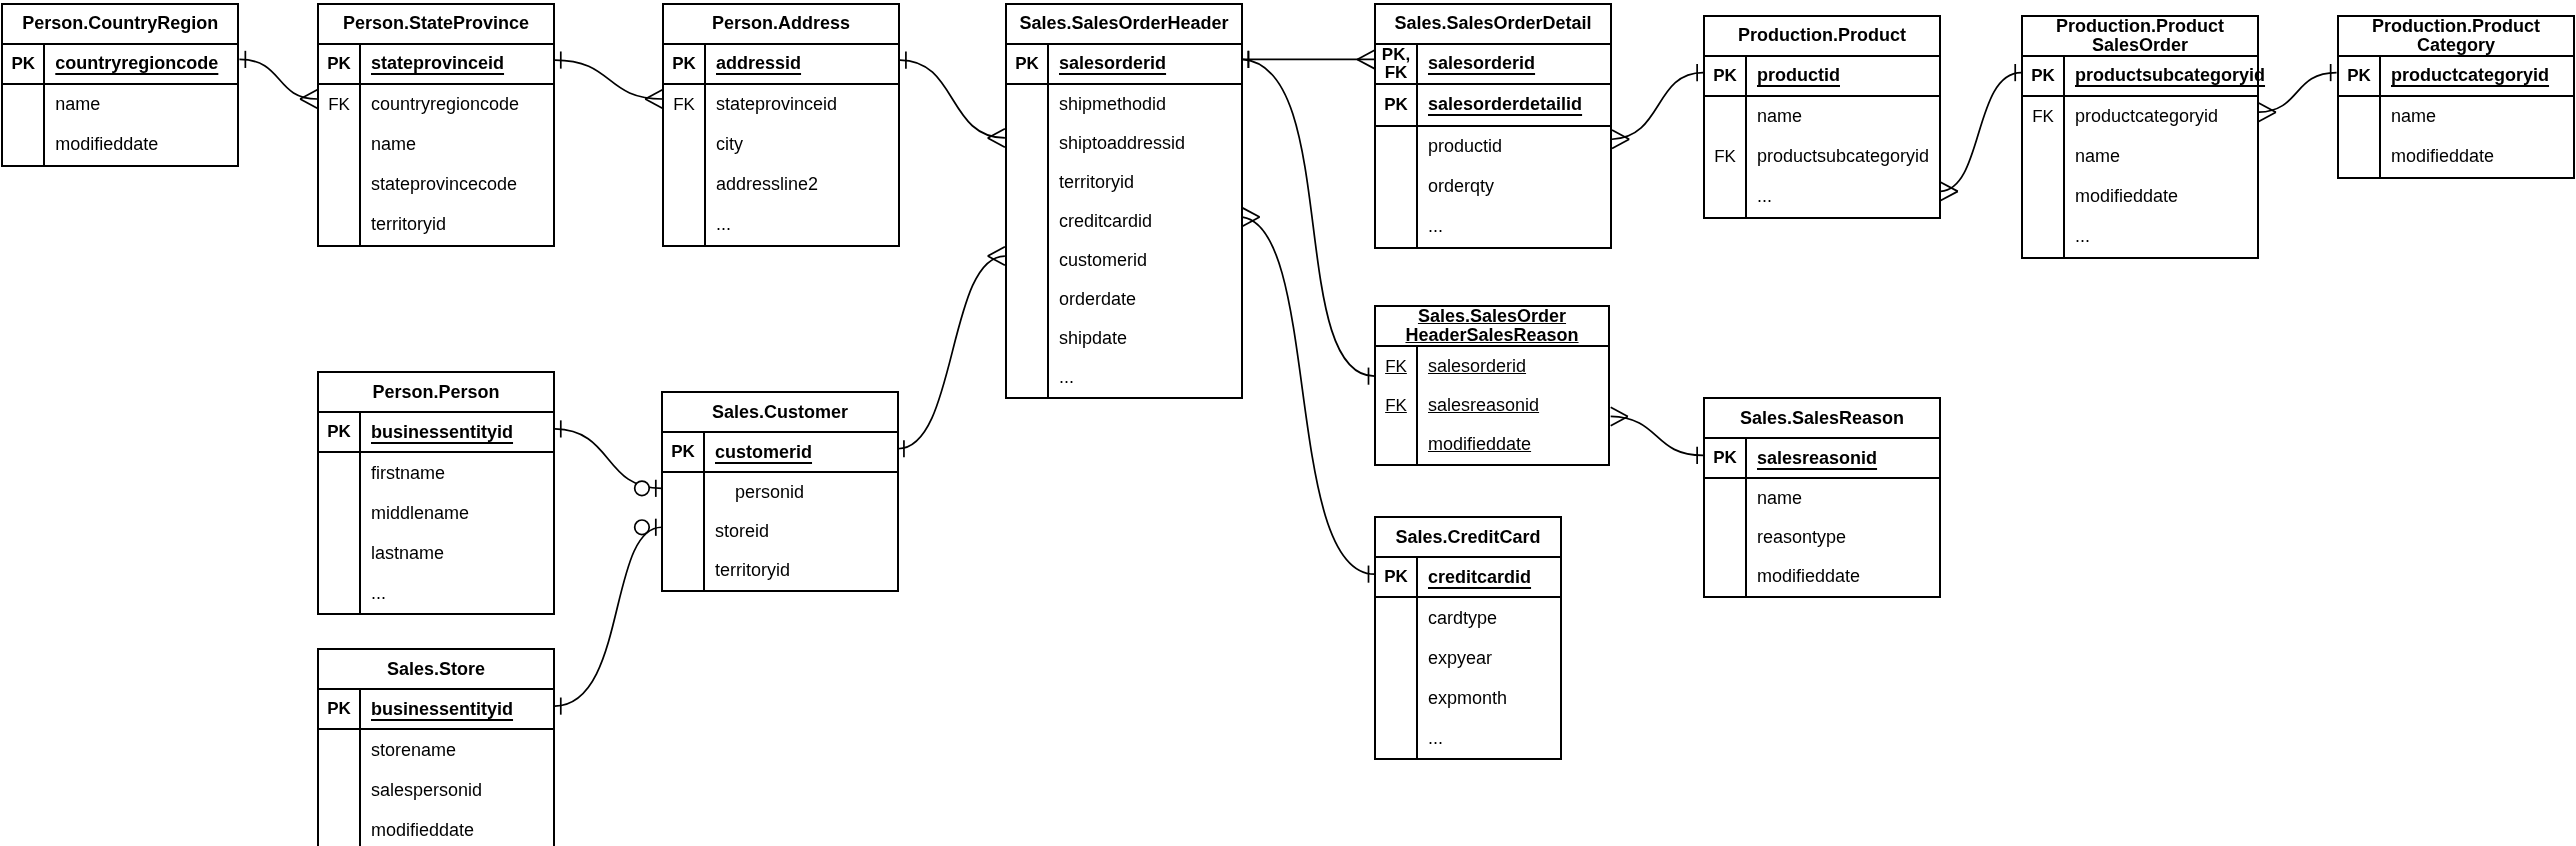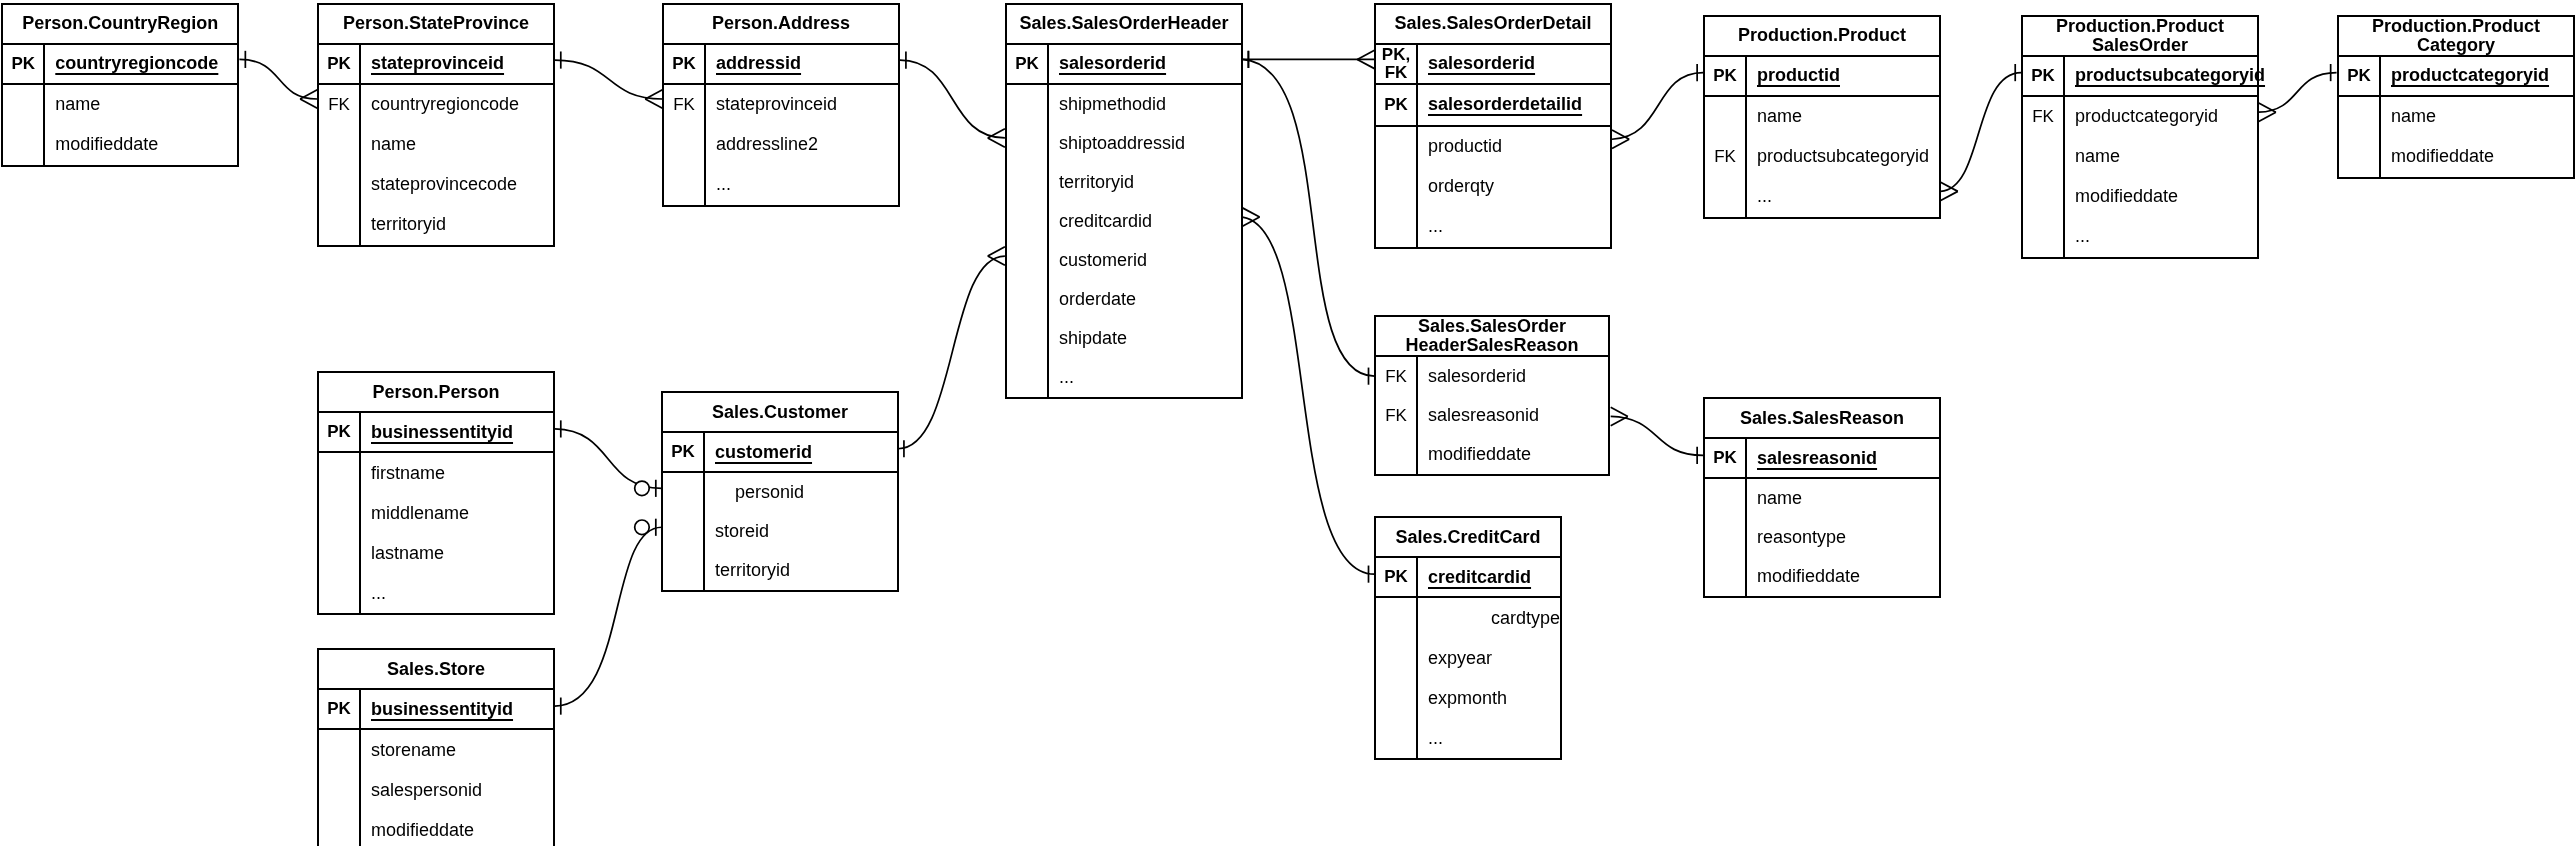--- a/index.html
+++ b/index.html
@@ -137,20 +137,24 @@
           <div class="fcell pk">addressid</div>
         </div>
       </div>
       <div class="sec sep">
         <div class="row" style="height: 40px;">
           <div class="kcell">FK</div>
           <div class="fcell">stateprovinceid</div>
         </div>
         <div class="row" style="height: 40px;">
           <div class="kcell"></div>
+          <div class="fcell">city</div>
+        </div>
+        <div class="row" style="height: 40px;">
+          <div class="kcell"></div>
           <div class="fcell">addressline2</div>
         </div>
         <div class="row" style="height: 40px;">
           <div class="kcell"></div>
           <div class="fcell">...</div>
         </div>
       </div>
     </div>
     <div class="tbl" style="left: 1005px; top: 2.6px; width: 238px;">
       <div class="thead">
@@ -353,21 +357,21 @@
         <div class="row" style="height: 39px;">
           <div class="kcell"></div>
           <div class="fcell">storeid</div>
         </div>
         <div class="row" style="height: 39px;">
           <div class="kcell"></div>
           <div class="fcell">territoryid</div>
         </div>
       </div>
     </div>
-    <div class="tbl" style="left: 1374px; top: 315px; width: 236px;">
+    <div class="tbl" style="left: 1374px; top: 305px; width: 236px; text-decoration: underline;">
       <div class="thead">
         <div>Sales.SalesOrder</div>
         <div>HeaderSalesReason</div>
       </div>
       <div class="sec">
         <div class="row" style="height: 39px;">
           <div class="kcell">FK</div>
           <div class="fcell">salesorderid</div>
         </div>
         <div class="row" style="height: 39px;">
@@ -409,21 +413,21 @@
       <div class="thead">
         <div>Sales.CreditCard</div>
       </div>
       <div class="sec">
         <div class="row" style="height: 38px;">
           <div class="kcell b">PK</div>
           <div class="fcell pk">creditcardid</div>
         </div>
       </div>
       <div class="sec sep">
-        <div class="row" style="height: 40px; justify-content: space-between;">
+        <div class="row" style="height: 40px;">
           <div class="kcell"></div>
           <div class="fcell">cardtype</div>
         </div>
         <div class="row" style="height: 40px;">
           <div class="kcell"></div>
           <div class="fcell">expyear</div>
         </div>
         <div class="row" style="height: 40px;">
           <div class="kcell"></div>
           <div class="fcell">expmonth</div>

